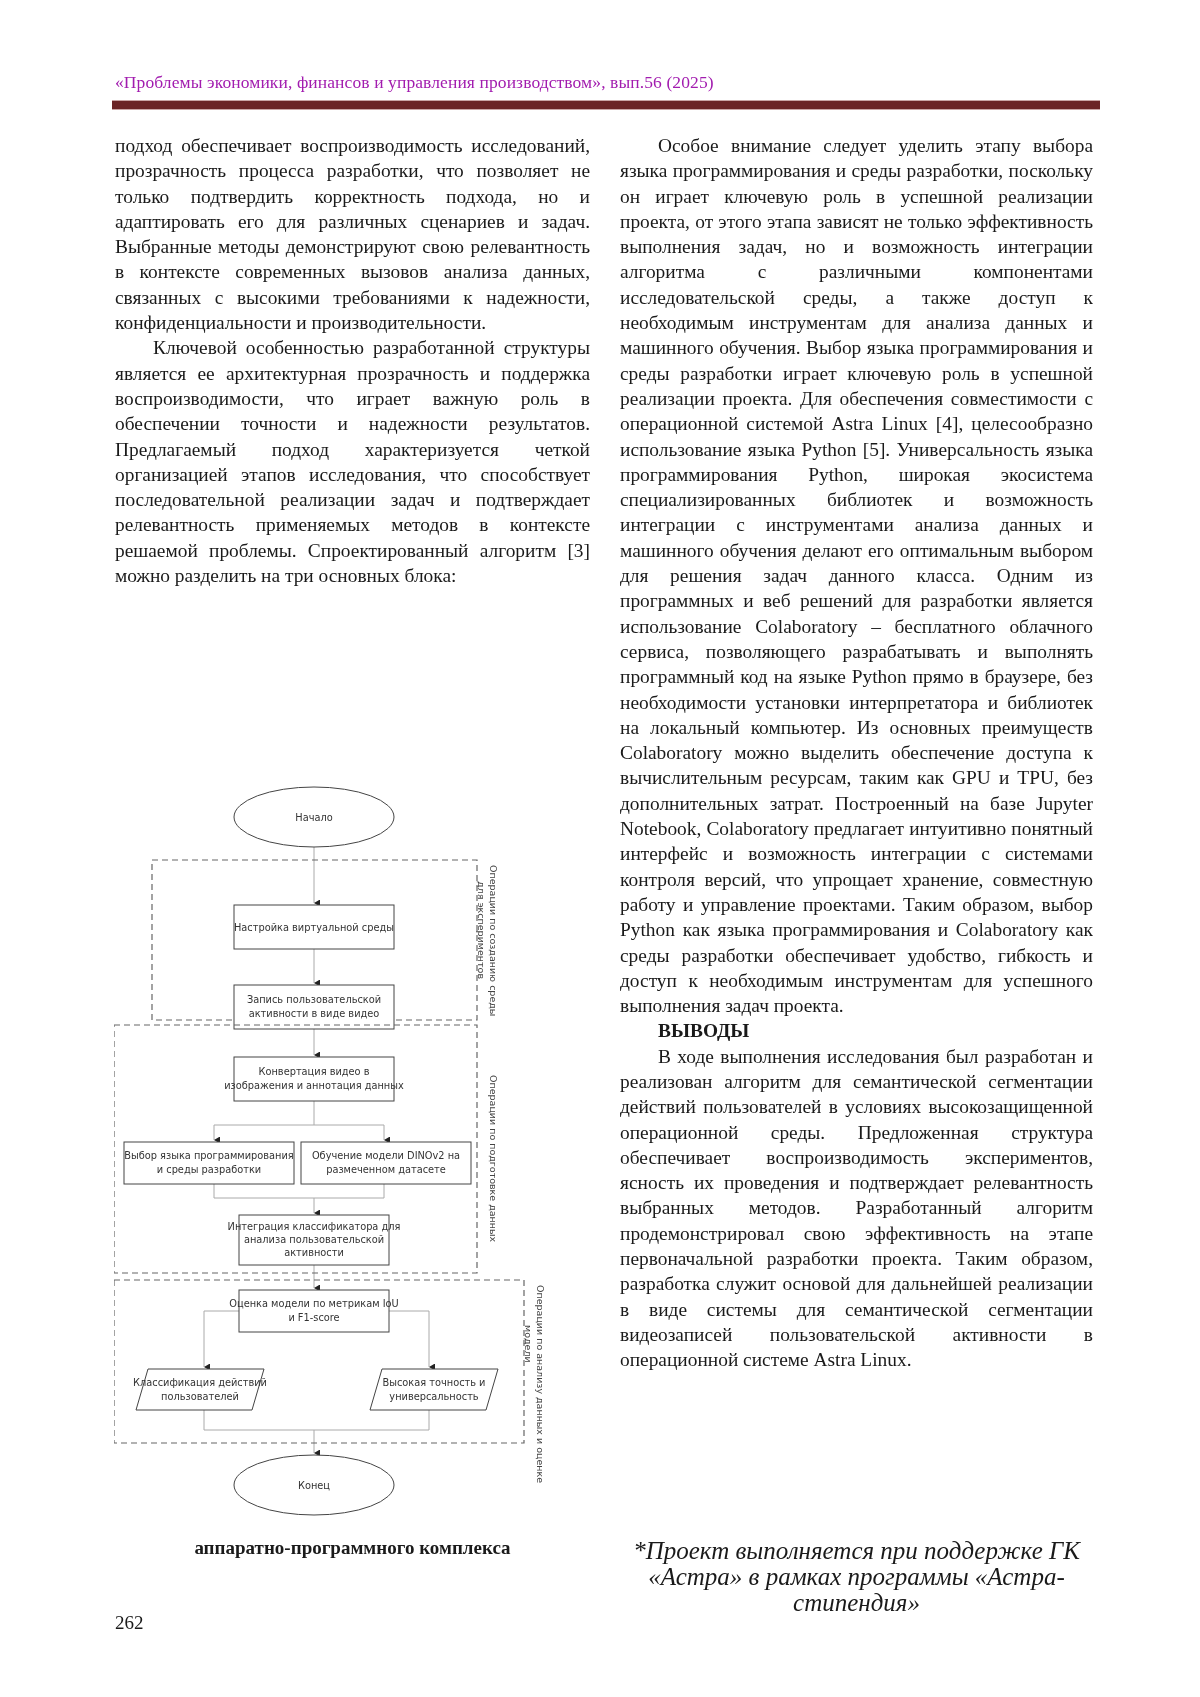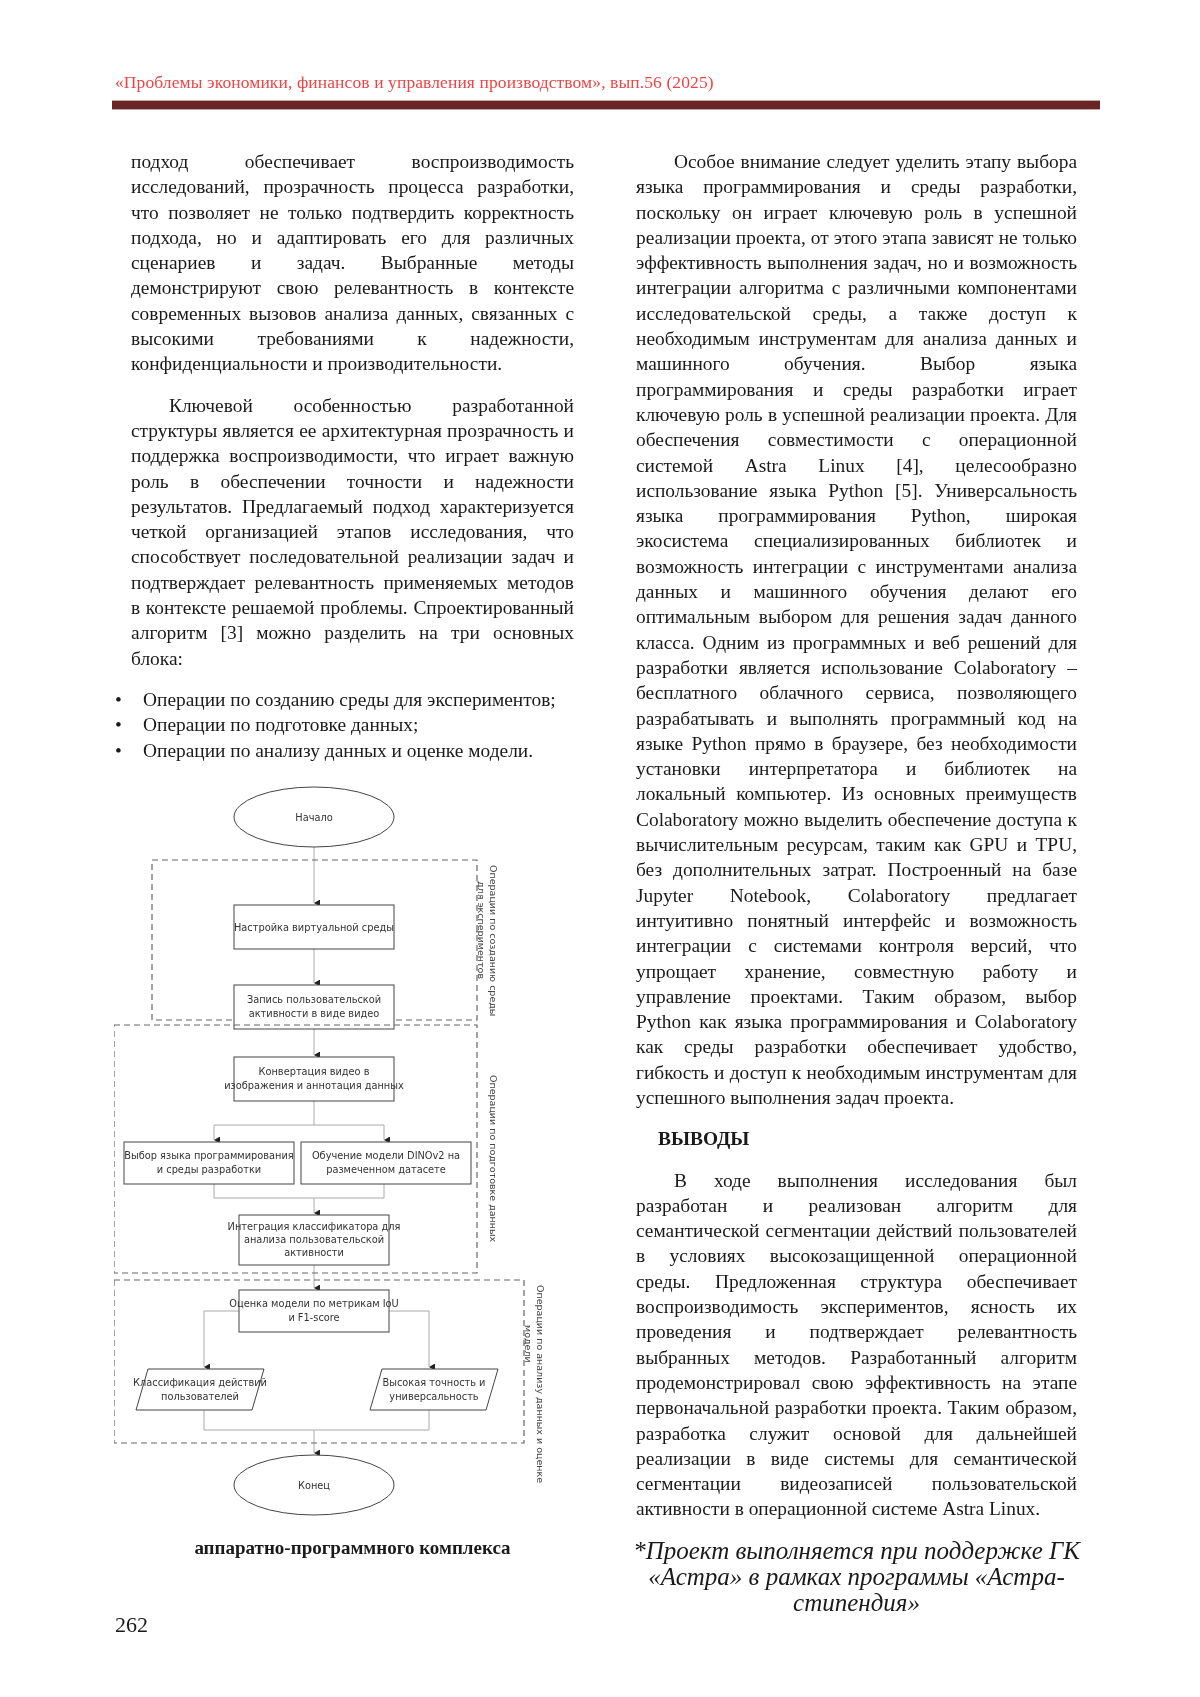--- a/index.html
+++ b/index.html
@@ -1,49 +1,44 @@
 <!DOCTYPE html>
 <html><head>
 <meta charset="utf-8">
 <style>
   html, body { margin: 0; padding: 0; background: #ffffff; }
   body { width: 1200px; height: 1697px; position: relative; overflow: hidden; font-family: "Liberation Serif", "DejaVu Serif", serif; color: #1a1a1a; }
-  .running-header { position: absolute; left: 115px; top: 72px; font-size: 17.5px; color: #ef4444; letter-spacing: 0.1px; }
+  .running-header { position: absolute; left: 115px; top: 72px; font-size: 17.5px; color: #a21caf; letter-spacing: 0.1px; }
   .header-rule { position: absolute; left: 112px; top: 100px; width: 988px; height: 8px; background: #6b2426; border-top: 1px solid #c9a5a5; border-bottom: 1px solid #c9a5a5; }
   .col { position: absolute; top: 133px; font-size: 19.4px; line-height: 25.3px; text-align: justify; }
   .col-left { left: 115px; width: 475px; }
   .col-right { left: 620px; width: 473px; }
-  .col p { margin: 16px; }
+  .col p { margin: 0; }
   .indent { text-indent: 38px; }
   .bullet { margin: 0; padding-left: 0; list-style: none; }
   .bullet li { margin: 0; }
   .bullet li::before { content: "•"; display: inline-block; width: 28px; }
   .section-heading { text-indent: 38px; margin: 0; font-weight: bold; font-size: 19.4px; line-height: 25.3px; }
   .figure { position: absolute; left: 114px; top: 785px; width: 470px; height: 740px; }
   .figure svg { width: 100%; height: 100%; }
   .figure-caption { position: absolute; left: 115px; top: 1535px; width: 475px; text-align: center; font-weight: bold; font-size: 19px; line-height: 26px; }
   .footnote { position: absolute; left: 620px; top: 1538px; width: 473px; text-align: center; font-style: italic; font-size: 25px; line-height: 26px; }
-  .page-number { position: absolute; left: 115px; top: 1612px; font-size: 22px; }
+  .page-number { position: absolute; left: 115px; top: 1612px; font-size: 19px; }
   .fc-text { font-family: "DejaVu Sans", sans-serif; font-size: 9.8px; fill: #333; }
   .fc-side { font-family: "DejaVu Sans", sans-serif; font-size: 9.5px; fill: #444; }
 </style>
 </head>
 <body>
 
 <div class="running-header">«Проблемы экономики, финансов и управления производством», вып.56 (2025)</div>
 <div class="header-rule"></div>
 
 <div class="col col-left">
   <p>подход обеспечивает воспроизводимость исследований, прозрачность процесса разработки, что позволяет не только подтвердить корректность подхода, но и адаптировать его для различных сценариев и задач. Выбранные методы демонстрируют свою релевантность в контексте современных вызовов анализа данных, связанных с высокими требованиями к надежности, конфиденциальности и производительности.</p>
   <p class="indent">Ключевой особенностью разработанной структуры является ее архитектурная прозрачность и поддержка воспроизводимости, что играет важную роль в обеспечении точности и надежности результатов. Предлагаемый подход характеризуется четкой организацией этапов исследования, что способствует последовательной реализации задач и подтверждает релевантность применяемых методов в контексте решаемой проблемы. Спроектированный алгоритм [3] можно разделить на три основных блока:</p>
-  <ul class="bullet">
-    <li>Операции по созданию среды для экспериментов;</li>
-    <li>Операции по подготовке данных;</li>
-    <li>Операции по анализу данных и оценке модели.</li>
-  </ul>
 </div>
 
 <div class="figure">
   <svg viewBox="0 0 470 740" xmlns="http://www.w3.org/2000/svg">
     <defs>
       <marker id="arr" markerWidth="7" markerHeight="7" refX="3.5" refY="6" orient="auto">
         <path d="M0,0 L7,0 L3.5,6 z" fill="#222"></path>
       </marker>
     </defs>
     <g stroke="#aaa" stroke-width="1" fill="none">

